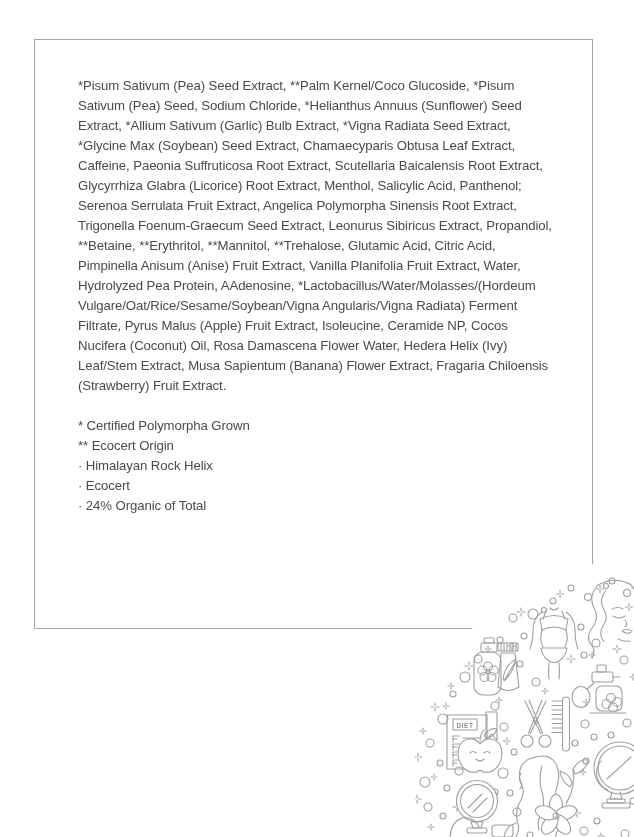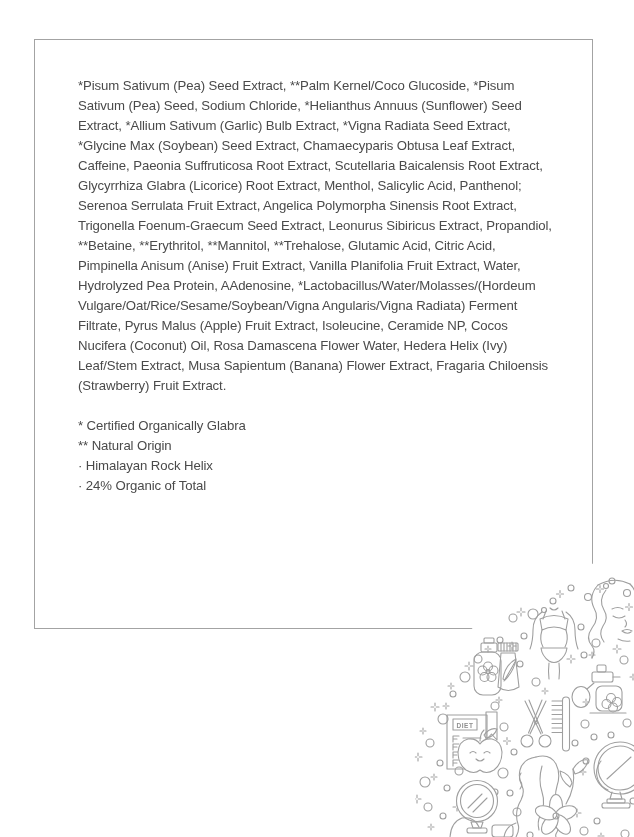--- a/index.html
+++ b/index.html
@@ -28,23 +28,24 @@
 </style>
 </head>
 <body>
 
 <div class="page">
 
   <div class="border-box">
     <div class="content">
       <p class="ingredients">*Pisum Sativum (Pea) Seed Extract, **Palm Kernel/Coco Glucoside, *Pisum Sativum (Pea) Seed, Sodium Chloride, *Helianthus Annuus (Sunflower) Seed Extract, *Allium Sativum (Garlic) Bulb Extract, *Vigna Radiata Seed Extract, *Glycine Max (Soybean) Seed Extract, Chamaecyparis Obtusa Leaf Extract, Caffeine, Paeonia Suffruticosa Root Extract, Scutellaria Baicalensis Root Extract, Glycyrrhiza Glabra (Licorice) Root Extract, Menthol, Salicylic Acid, Panthenol; Serenoa Serrulata Fruit Extract, Angelica Polymorpha Sinensis Root Extract, Trigonella Foenum-Graecum Seed Extract, Leonurus Sibiricus Extract, Propandiol, **Betaine, **Erythritol, **Mannitol, **Trehalose, Glutamic Acid, Citric Acid, Pimpinella Anisum (Anise) Fruit Extract, Vanilla Planifolia Fruit Extract, Water, Hydrolyzed Pea Protein, AAdenosine, *Lactobacillus/Water/Molasses/(Hordeum Vulgare/Oat/Rice/Sesame/Soybean/Vigna Angularis/Vigna Radiata) Ferment Filtrate, Pyrus Malus (Apple) Fruit Extract, Isoleucine, Ceramide NP, Cocos Nucifera (Coconut) Oil, Rosa Damascena Flower Water, Hedera Helix (Ivy) Leaf/Stem Extract, Musa Sapientum (Banana) Flower Extract, Fragaria Chiloensis (Strawberry) Fruit Extract.</p>
       <div class="footnotes">
-        <div class="footnote">* Certified Organically Glabra</div>
-        <div class="footnote">** Natural Origin</div>
+        <div class="footnote">* Certified Polymorpha Grown</div>
+        <div class="footnote">** Ecocert Origin</div>
         <div class="footnote">· Himalayan Rock Helix</div>
+        <div class="footnote">· Ecocert</div>
         <div class="footnote">· 24% Organic of Total</div>
       </div>
     </div>
   </div>
 
   <svg class="illustration" viewBox="395 540 239 297" xmlns="http://www.w3.org/2000/svg">
     <defs>
       <clipPath id="circ-clip">
           <circle cx="628" cy="775" r="214"></circle>
         </clipPath>

